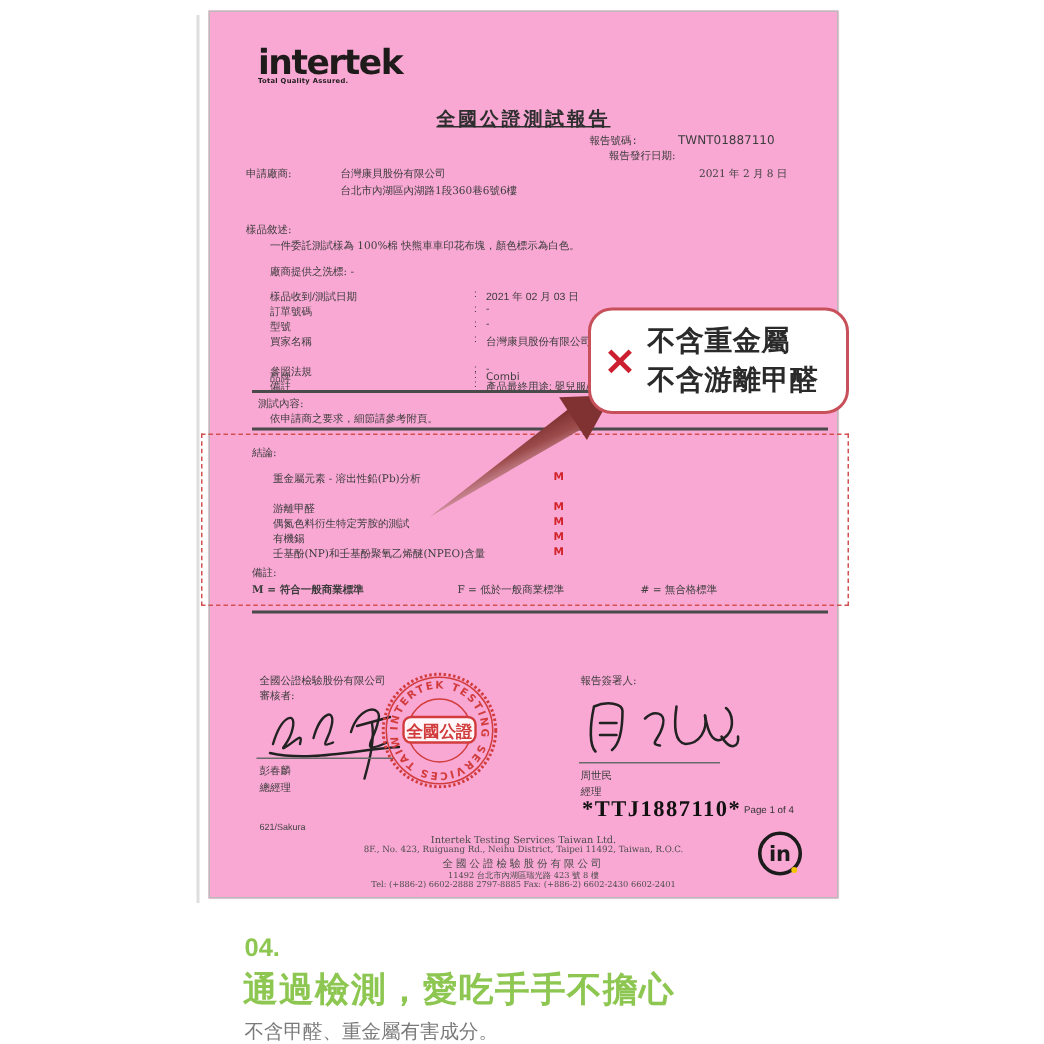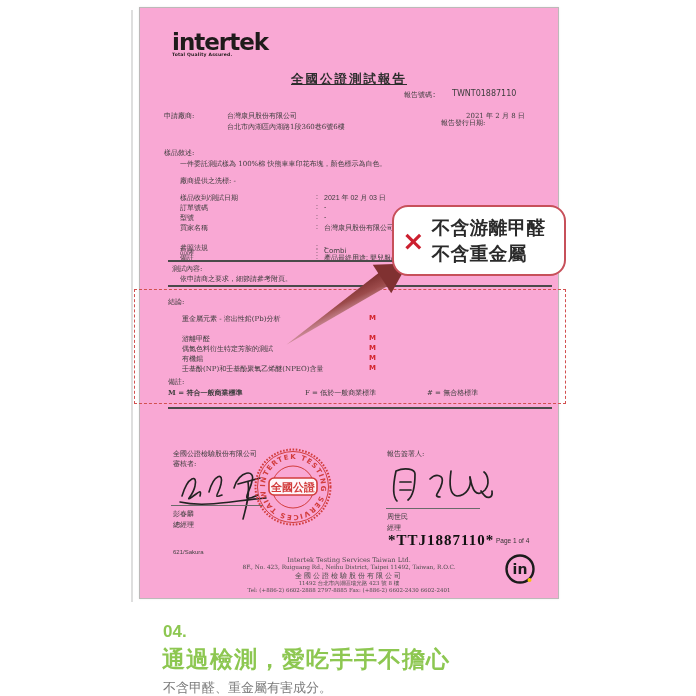--- a/index.html
+++ b/index.html
@@ -59,27 +59,27 @@
 
 <div class="abs sheet">
 
   <div class="abs" style="left:32px;top:24px;">
     <div class="logo-brand">intertek</div>
     <div class="logo-tag">Total Quality Assured.</div>
   </div>
 
   <div class="abs doc-title doc-text">全國公證測試報告</div>
 
-  <div class="abs f7 doc-text" style="left:264px;top:83px;font-family:Liberation Mono, monospace;">報告號碼:</div>
+  <div class="abs f7 doc-text" style="left:253px;top:83px;font-family:Liberation Mono, monospace;">報告號碼:</div>
   <div class="abs doc-text" style="left:312px;top:81px;font-size:8px;font-family:'DejaVu Sans',sans-serif;">TWNT01887110</div>
 
   <div class="abs f7 doc-text" style="left:24px;top:104px;">申請廠商:</div>
   <div class="abs f7 doc-text" style="left:87px;top:104px;">台灣康貝股份有限公司</div>
   <div class="abs f7 doc-text" style="left:87px;top:115px;">台北市內湖區內湖路1段360巷6號6樓</div>
-  <div class="abs f7 doc-text" style="left:266px;top:111px;margin-left:35px;">報告發行日期:</div>
+  <div class="abs f7 doc-text" style="left:266px;top:92px;">報告發行日期:</div>
   <div class="abs f7 doc-text" style="left:326px;top:104px;">2021 年 2 月 8 日</div>
 
   <div class="abs f7 doc-text" style="left:24px;top:141px;">樣品敘述:</div>
   <div class="abs f7 doc-text" style="left:40px;top:152px;width:340px;">一件委託測試樣為 100%棉 快熊車車印花布塊，顏色標示為白色。</div>
   <div class="abs f7 doc-text" style="left:40px;top:169px;">廠商提供之洗標: -</div>
 
   <div class="field-row" style="top:185px;">
     <span class="fl">樣品收到/測試日期</span>
       <span class="fc">:</span>
       <span class="fv">2021 年 02 月 03 日</span>
@@ -224,20 +224,20 @@
   </defs>
   <g transform="translate(16,90) rotate(-33)">
     <polygon points="0,8 118,-2 118,14" fill="url(#arrowGrad)"></polygon>
     <polygon points="116,-12 146,6 116,22" fill="#803131"></polygon>
   </g>
 </svg>
 
 <div class="abs badge">
   <span class="badge-x">×</span>
   <div class="badge-lines">
+    <div>不含重金屬</div>
     <div>不含游離甲醛</div>
-    <div>不含重金屬</div>
   </div>
 </div>
 
 <div class="abs cap-num" style="color:#8dc751;">04.</div>
 <div class="abs cap-head" style="color:#8dc751;">通過檢測，愛吃手手不擔心</div>
 <div class="abs cap-sub">不含甲醛、重金屬有害成分。</div>
 
 </body></html>

